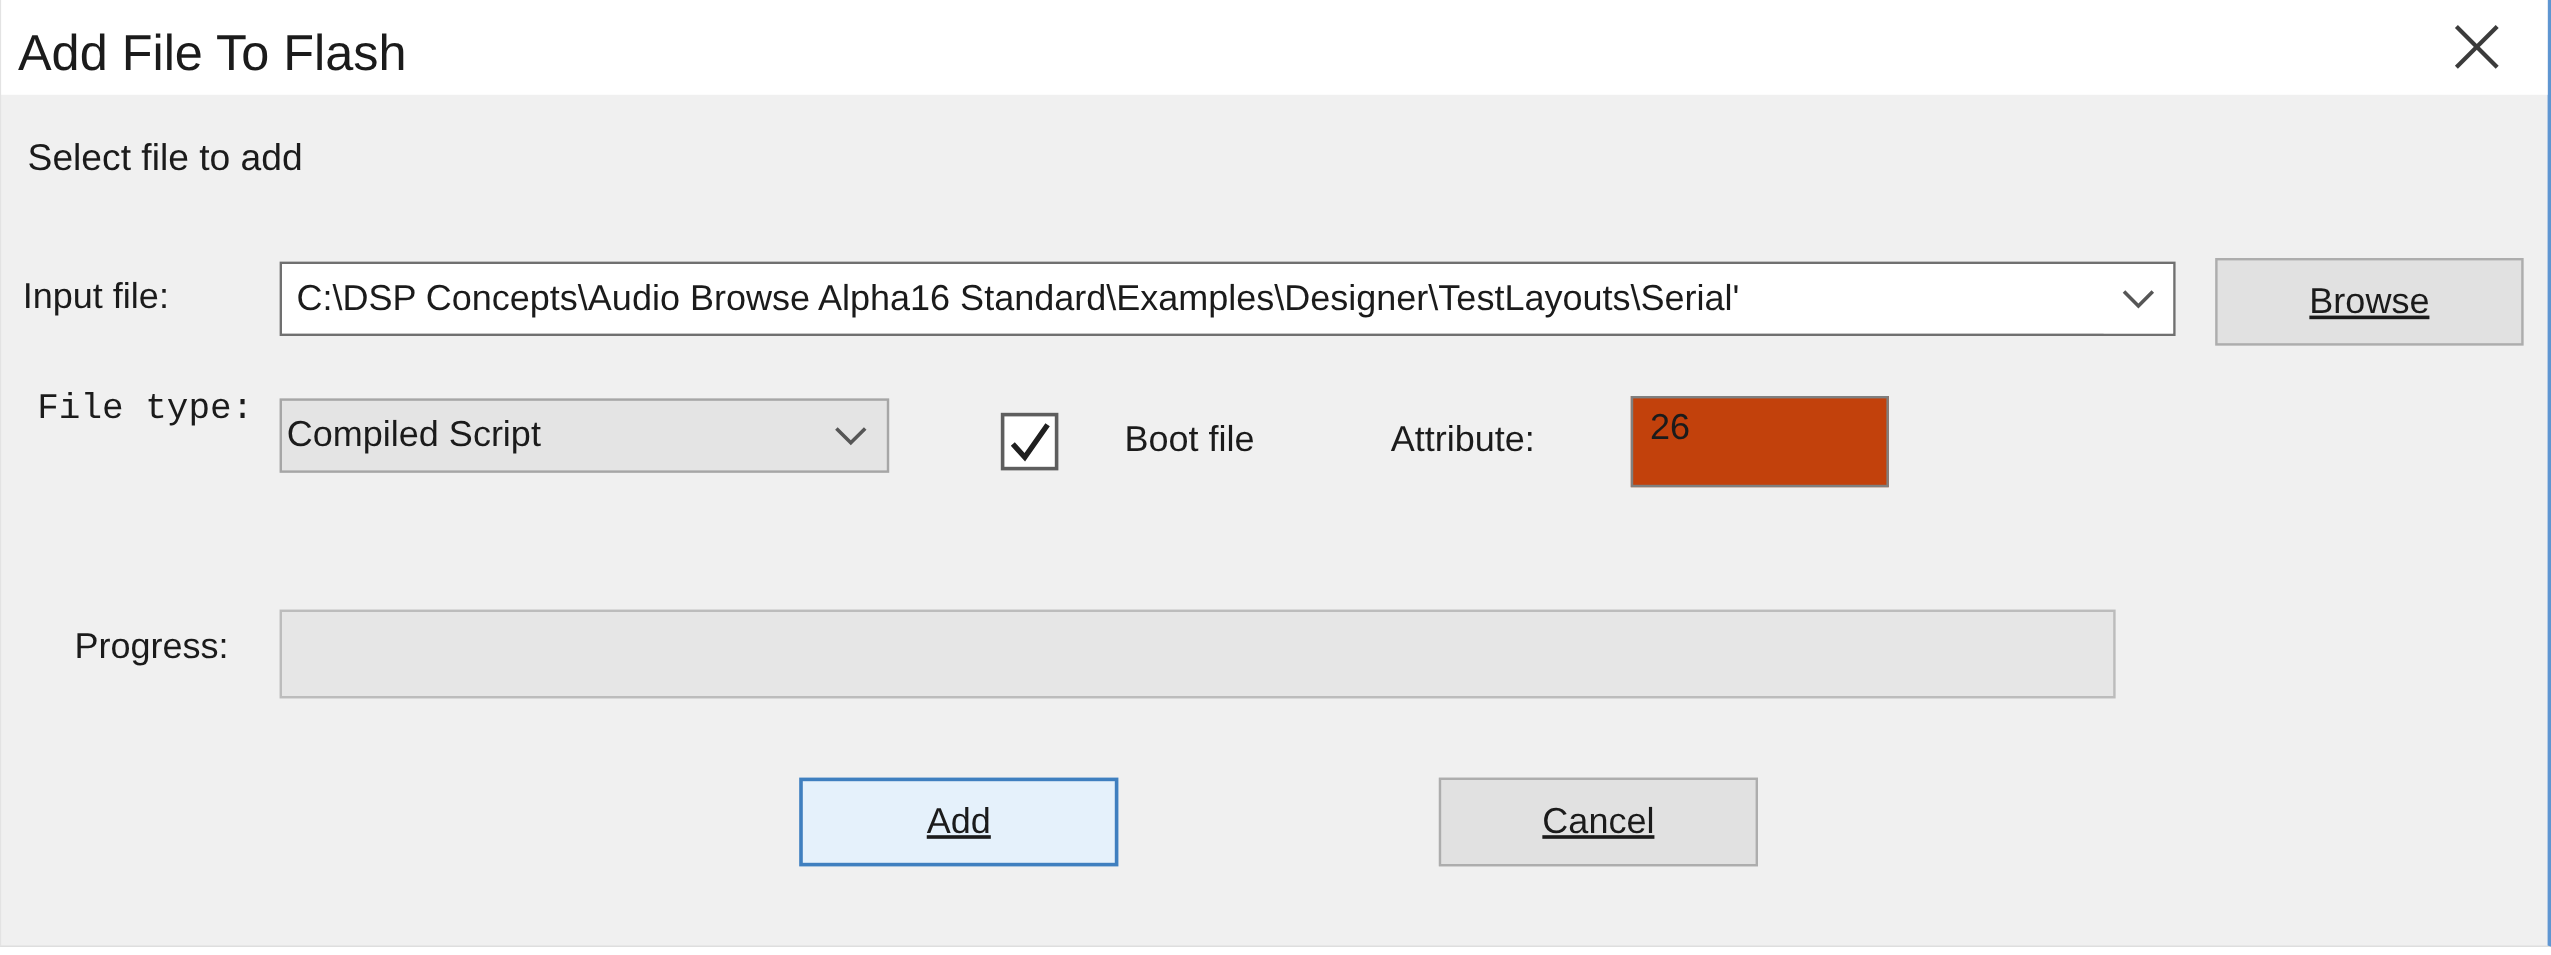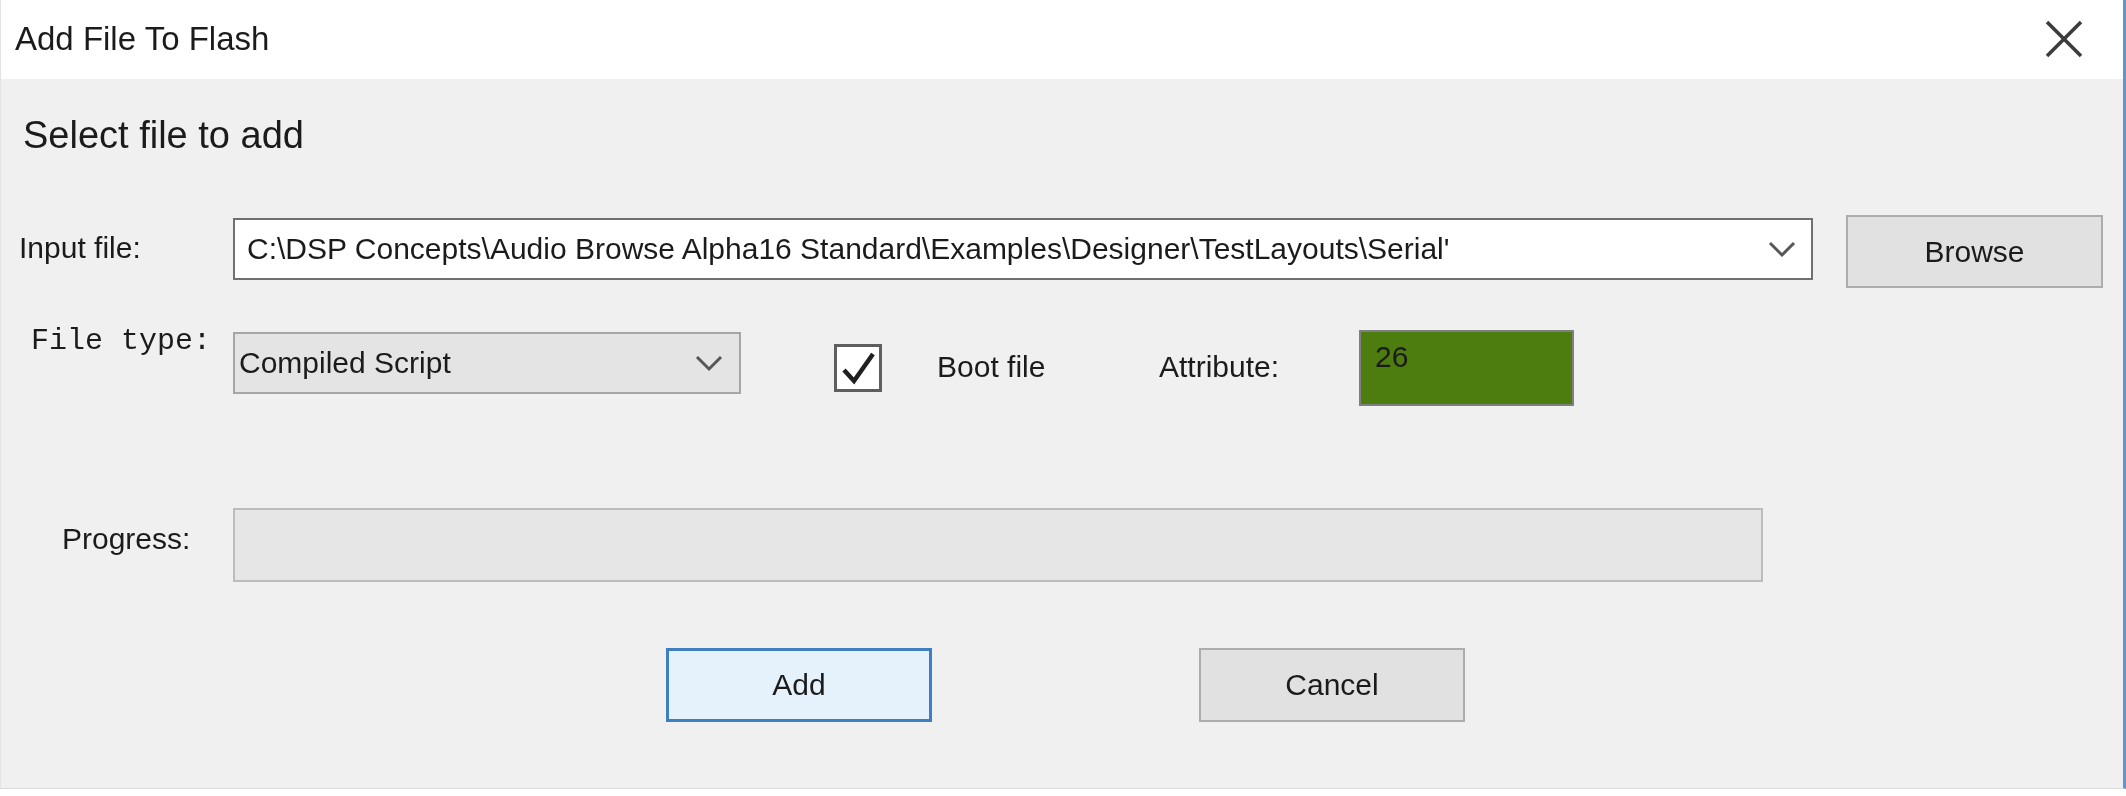--- a/index.html
+++ b/index.html
@@ -18,32 +18,32 @@
     border-right: 3px solid #5f96d2;
     border-bottom: 1px solid #d9d9d9;
   }
   .titlebar {
     position: absolute; left: 0; top: 0; right: 0;
     height: 79px;
     background: #ffffff;
   }
   .title-text {
     position: absolute; left: 14px; top: 20px;
-    font-size: 33px; color: #1b1b1b;
+    font-size: 42px; color: #1b1b1b;
     white-space: nowrap;
   }
   .close-btn {
     position: absolute; right: 28px; top: 8px;
     width: 62px; height: 62px;
     display: flex; align-items: center; justify-content: center;
     cursor: pointer;
   }
   .heading {
     position: absolute; left: 22px; top: 114px;
-    font-size: 38px;
+    font-size: 31px;
   }
   .label { position: absolute; font-size: 30px; white-space: nowrap; }
 
   
   .combobox {
     position: absolute; left: 232px; top: 218px;
     width: 1580px; height: 62px;
     background: #ffffff;
     border: 2px solid #707070;
     display: flex; align-items: center;
@@ -63,20 +63,21 @@
     background: #ffffff;
   }
 
   .btn {
     position: absolute;
     background: #e1e1e1;
     border: 2px solid #adadad;
     display: flex; align-items: center; justify-content: center;
     font-size: 30px;
     cursor: pointer;
+    text-decoration: underline;
   }
   .btn-browse { left: 1845px; top: 215px; width: 257px; height: 73px; }
   .btn-add {
     left: 665px; top: 648px; width: 266px; height: 74px;
     background: #e5f1fb;
     border: 3px solid #3f7fbf;
   }
   .btn-cancel { left: 1198px; top: 648px; width: 266px; height: 74px; }
 
   
@@ -102,21 +103,21 @@
     width: 48px; height: 48px;
     background: #ffffff;
     border: 3px solid #5e5e5e;
     display: flex; align-items: center; justify-content: center;
     cursor: pointer;
   }
 
   .textinput {
     position: absolute; left: 1358px; top: 330px;
     width: 215px; height: 76px;
-    background: #4d7c0f;
+    background: #c2410c;
     border: 2px solid #7f7f7f;
     font-family: "Liberation Sans", sans-serif;
     font-size: 30px; color: #1b1b1b;
     padding: 0 14px 22px 14px;
   }
 
   .progressbar {
     position: absolute; left: 232px; top: 508px;
     width: 1530px; height: 74px;
     background: #e6e6e6;

